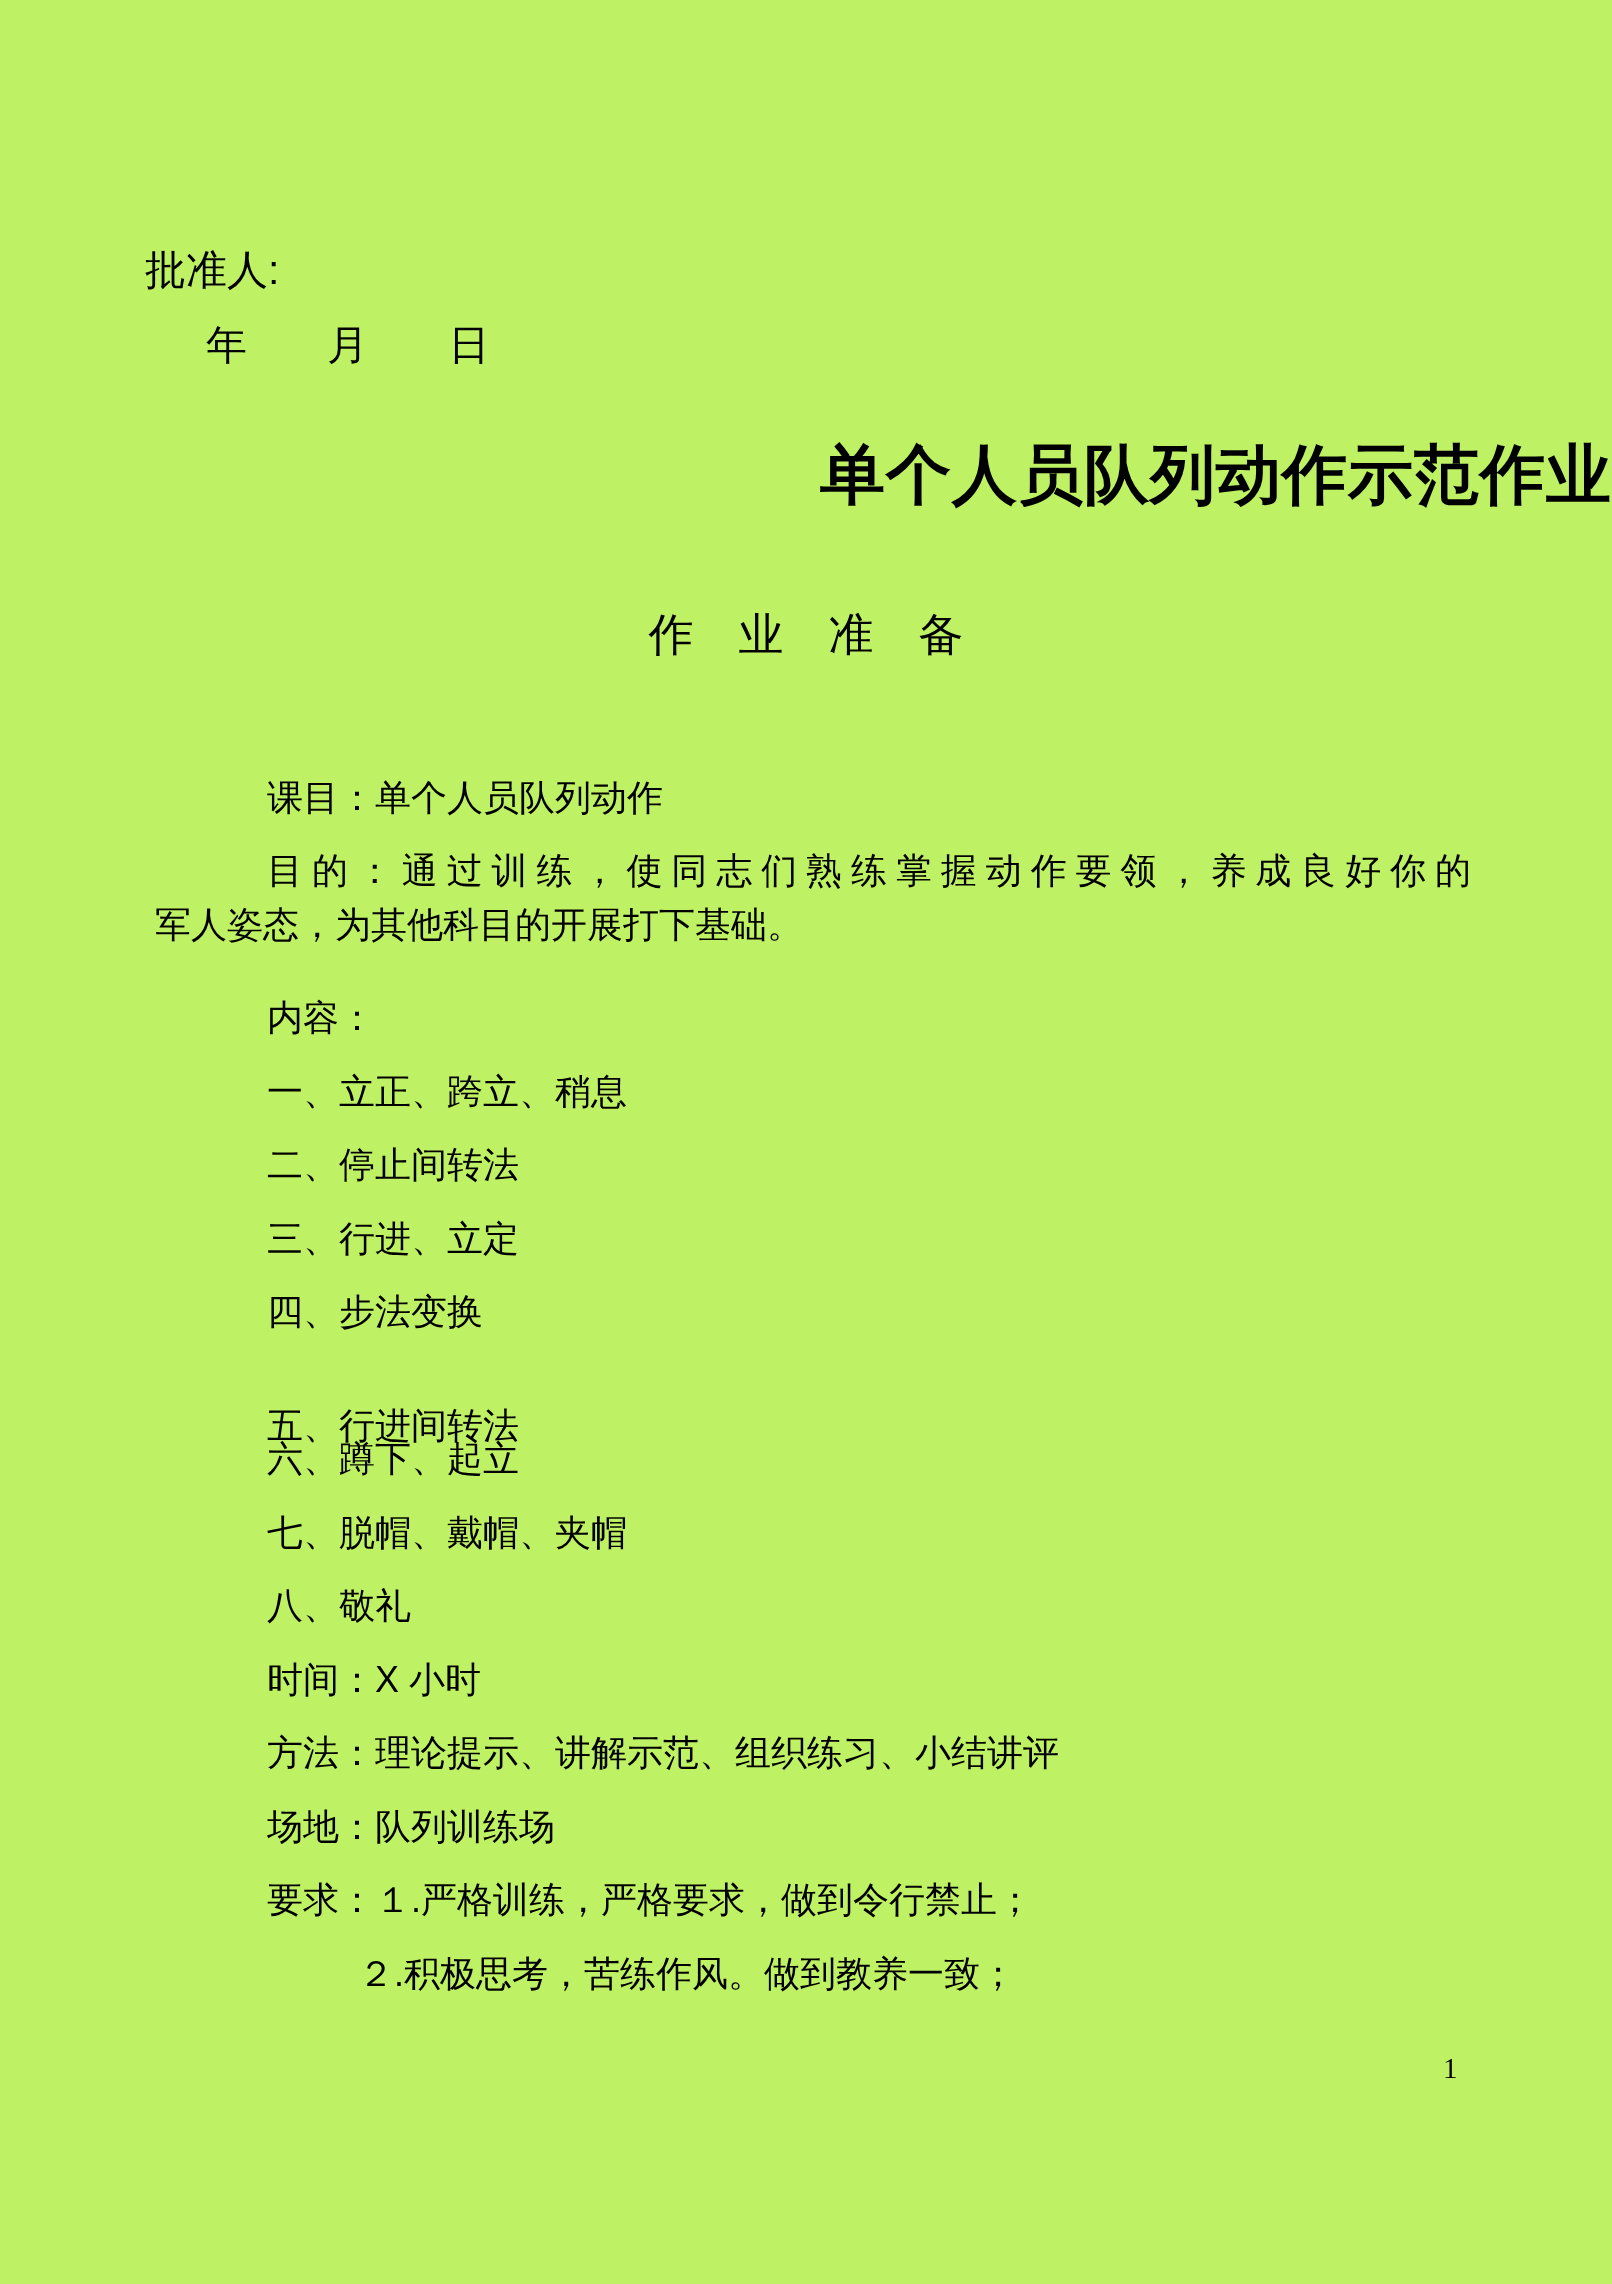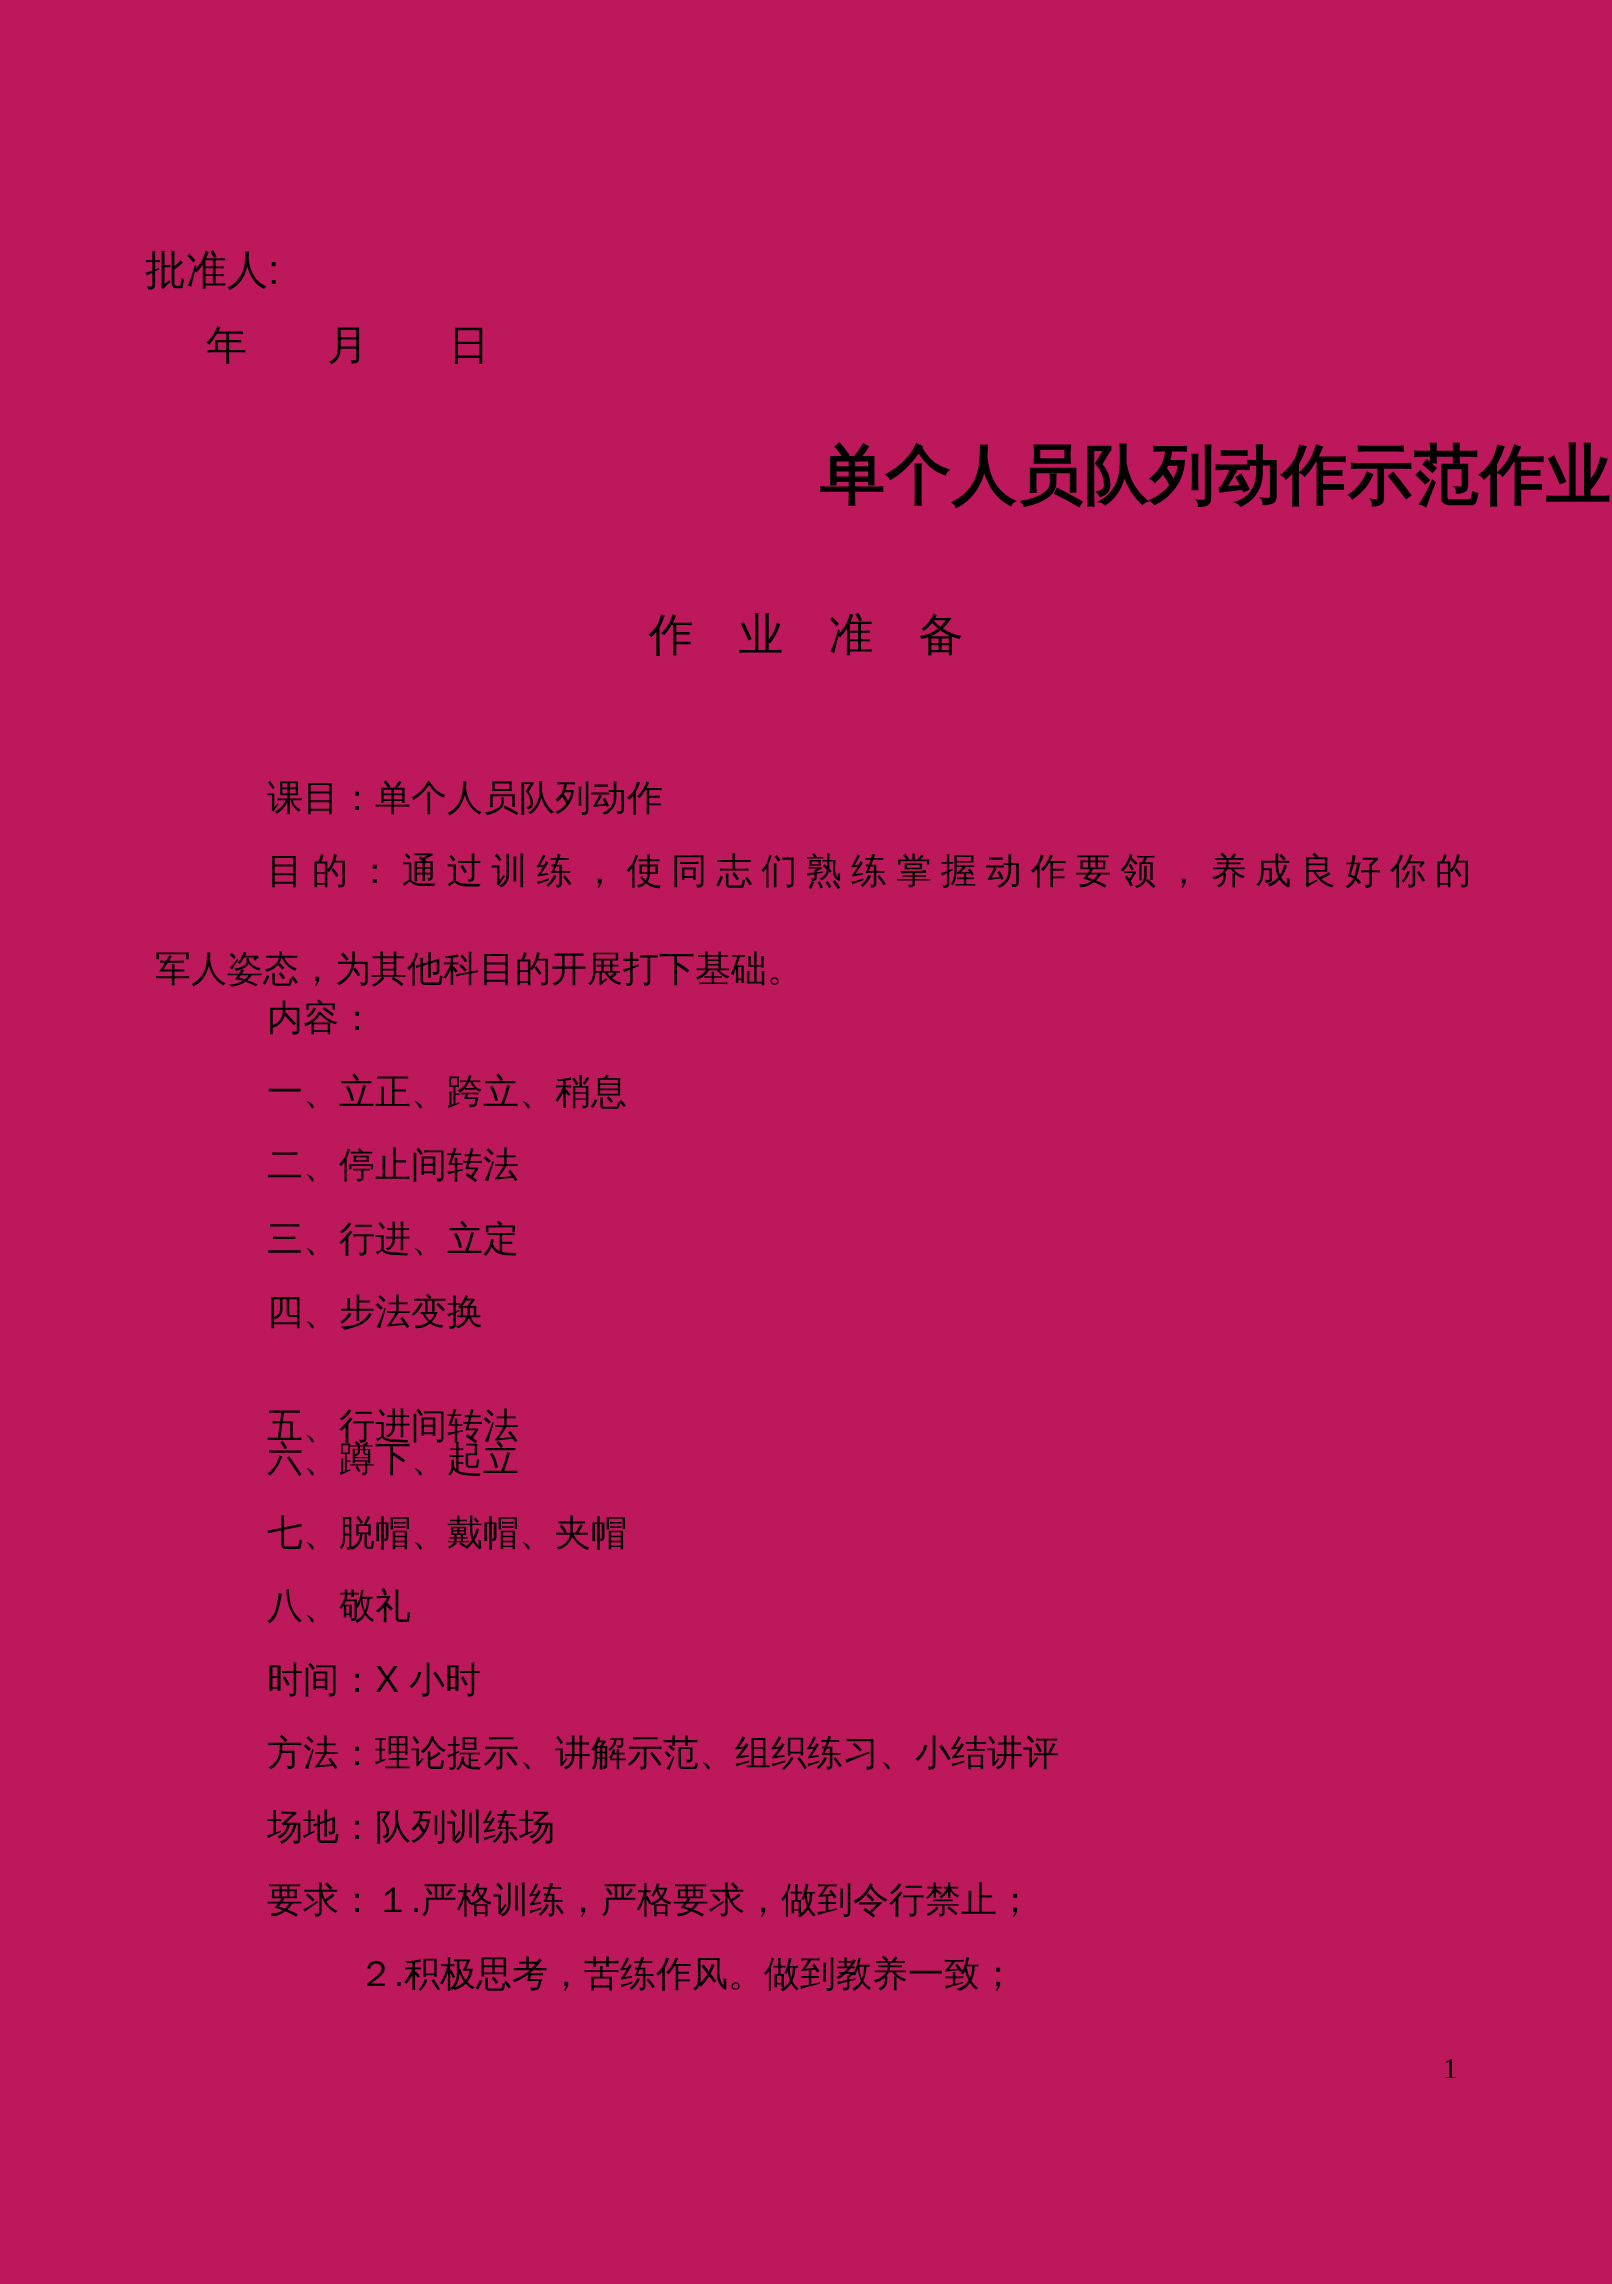--- a/index.html
+++ b/index.html
@@ -1,21 +1,21 @@
 <!DOCTYPE html>
 <html><head>
 <meta charset="utf-8">
 <style>
   * { margin: 0; padding: 0; box-sizing: border-box; }
   html, body { background: #ffffff; }
   .page {
     position: relative;
     width: 1612px;
     height: 2285px;
-    background: #be185d;
+    background: #bef264;
     overflow: hidden;
     font-family: "Liberation Sans", sans-serif;
     color: #000000;
   }
   .ln {
     position: absolute;
     white-space: pre;
     font-size: 36px;
     line-height: 74px;
     font-weight: 400;
@@ -74,21 +74,21 @@
 <div class="page">
 
   <p class="ln approver">批准人:</p>
   <p class="ln date">年　月　日</p>
 
   <h1 class="title">单个人员队列动作示范作业</h1>
   <h2 class="subtitle">作　业　准　备</h2>
 
   <p class="ln indent" style="top:761px">课目：单个人员队列动作</p>
   <p class="ln purpose1" style="top:834px">目的：通过训练，使同志们熟练掌握动作要领，养成良好你的</p>
-  <p class="ln margin-line" style="top:932px">军人姿态，为其他科目的开展打下基础。</p>
+  <p class="ln margin-line" style="top:888px">军人姿态，为其他科目的开展打下基础。</p>
   <p class="ln indent" style="top:981px">内容：</p>
 
   <p class="ln indent" style="top:1055px">一、立正、跨立、稍息</p>
   <p class="ln indent" style="top:1128px">二、停止间转法</p>
   <p class="ln indent" style="top:1202px">三、行进、立定</p>
   <p class="ln indent" style="top:1275px">四、步法变换</p>
   <p class="ln indent" style="top:1389px">五、行进间转法</p>
   <p class="ln indent" style="top:1422px">六、蹲下、起立</p>
   <p class="ln indent" style="top:1496px">七、脱帽、戴帽、夹帽</p>
   <p class="ln indent" style="top:1569px">八、敬礼</p>

